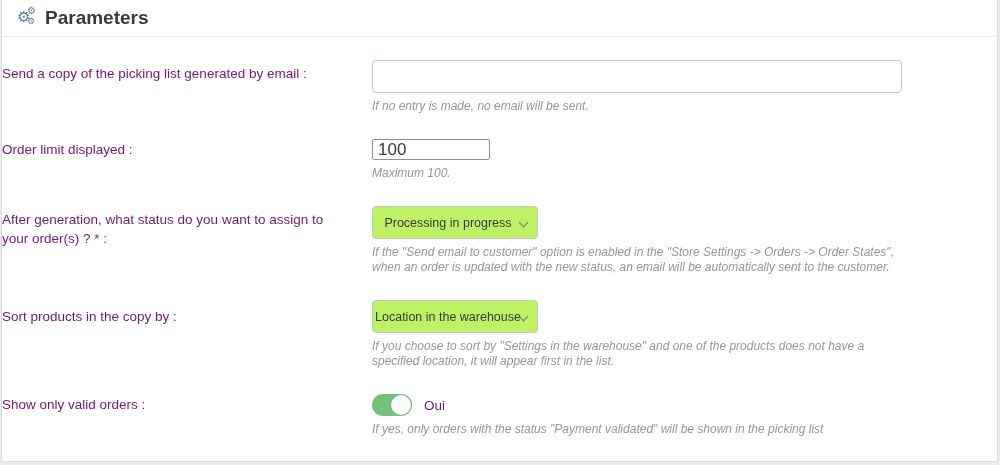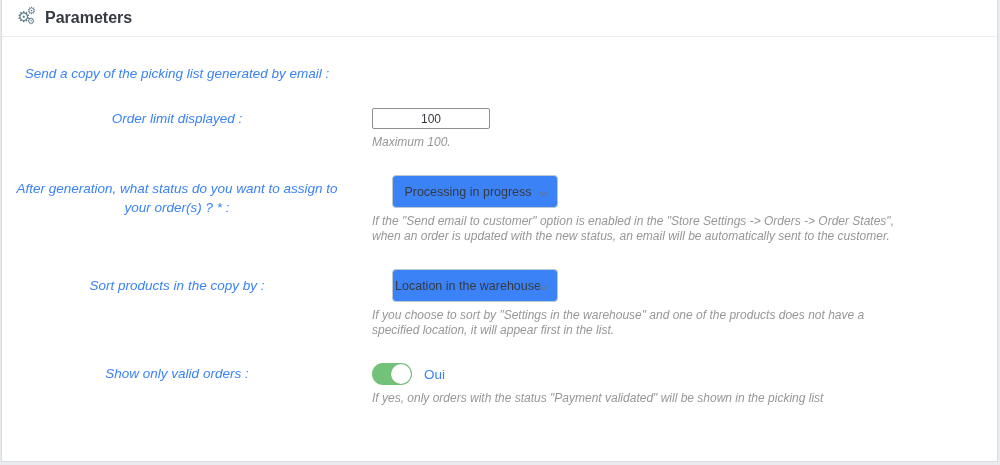--- a/index.html
+++ b/index.html
@@ -10,48 +10,47 @@
   }
   .panel-header {
     display:flex; align-items:center; gap:7px;
     height:37px; padding:0 16px;
     border-bottom:1px solid #ecedef; background:#ffffff;
   }
   .cogs-icon { position:relative; width:20px; height:18px; color:#5e7d8c; flex:0 0 auto; }
   .cogs-icon .gear-big { position:absolute; left:-1px; top:0; font-size:15px; line-height:15px; }
   .cogs-icon .gear-small { position:absolute; left:9px; top:-3px; font-size:10px; line-height:10px; }
   .cogs-icon .gear-small2 { position:absolute; left:9px; top:8px; font-size:9px; line-height:9px; }
-  .panel-title { font-size:16px; font-weight:bold; color:#363a41; }
+  .panel-title { font-size:19px; font-weight:bold; color:#363a41; }
 
   .form-body { padding-top:23px; }
   .form-row { display:flex; align-items:flex-start; margin-bottom:25px; }
   .form-label {
-    width:350px; text-align:center; color:#3b82f6;
-    font-size:13.5px; line-height:19px; padding-top:7px;font-style:italic;
+    width:350px; text-align:left; color:#701a75;
+    font-size:13.5px; line-height:19px; padding-top:7px;
   }
   .form-label.two-line { padding-top:4px; }
   .form-label.small { padding-top:1px; }
   .form-control-col { margin-left:20px; width:540px; }
 
   .text-input-lg {
     width:530px; height:33px; border:1px solid #bbcad1; border-radius:4px;
     padding:0 10px; font-size:13px; color:#363a41; background:#fff; outline:none;
     font-family:"Liberation Sans", sans-serif;
   }
   .text-input-sm {
     width:118px; height:21px; border:1px solid #8c9094; border-radius:2px;
-    padding:0 5px; font-size:12px; color:#363a41; background:#fff; outline:none;
+    padding:0 5px; font-size:17px; color:#363a41; background:#fff; outline:none;
     font-family:"Liberation Sans", sans-serif;
-    text-align:center;
   }
   .select-box {
     position:relative; width:166px; height:33px;
-    border:1px solid #bbcad1; border-radius:4px; background:#3b82f6;
+    border:1px solid #bbcad1; border-radius:4px; background:#bef264;
     display:flex; align-items:center; justify-content:center;
-    font-size:12.5px; color:#363a41; padding:0 24px 0 10px; cursor:pointer;margin-left:20px;
+    font-size:12.5px; color:#363a41; padding:0 24px 0 10px; cursor:pointer;
   }
   .select-box .select-value { white-space:nowrap; }
   .chevron-down {
     position:absolute; right:10px; top:12px;
     width:7px; height:7px; border-right:1.5px solid #6a757e; border-bottom:1.5px solid #6a757e;
     transform:rotate(45deg); transform-origin:center;
   }
   .help-block {
     margin-top:6px; font-size:12px; font-style:italic; color:#979797;
     line-height:15px; max-width:530px;
@@ -59,40 +58,44 @@
 
   .toggle-row { display:flex; align-items:center; gap:12px; }
   .toggle-switch {
     position:relative; width:40px; height:22px; border-radius:11px;
     background:#72c279; cursor:pointer; flex:0 0 auto;
   }
   .toggle-knob {
     position:absolute; right:1px; top:1px; width:20px; height:20px;
     border-radius:50%; background:#ffffff; box-shadow:0 0 1px rgba(0,0,0,0.25);
   }
-  .toggle-label { font-size:13.5px; color:#3b82f6; }
+  .toggle-label { font-size:13.5px; color:#701a75; }
 </style>
 </head>
 <body>
 
 <div class="panel">
 
   <div class="panel-header">
     <span class="cogs-icon">
       <span class="gear-big">⚙</span>
       <span class="gear-small">⚙</span>
       <span class="gear-small2">⚙</span>
     </span>
     <span class="panel-title">Parameters</span>
   </div>
 
   <div class="form-body">
 
     <div class="form-row">
       <div class="form-label two-line">Send a copy of the picking list generated by email :</div>
+      <div class="form-control-col">
+        <input type="text" class="text-input-lg" value="" style="">
+        <div class="help-block">If no entry is made, no email will be sent.</div>
+      </div>
     </div>
 
     <div class="form-row">
       <div class="form-label small">Order limit displayed :</div>
       <div class="form-control-col">
         <input type="text" class="text-input-sm" value="100" style="">
         <div class="help-block">Maximum 100.</div>
       </div>
     </div>
 

